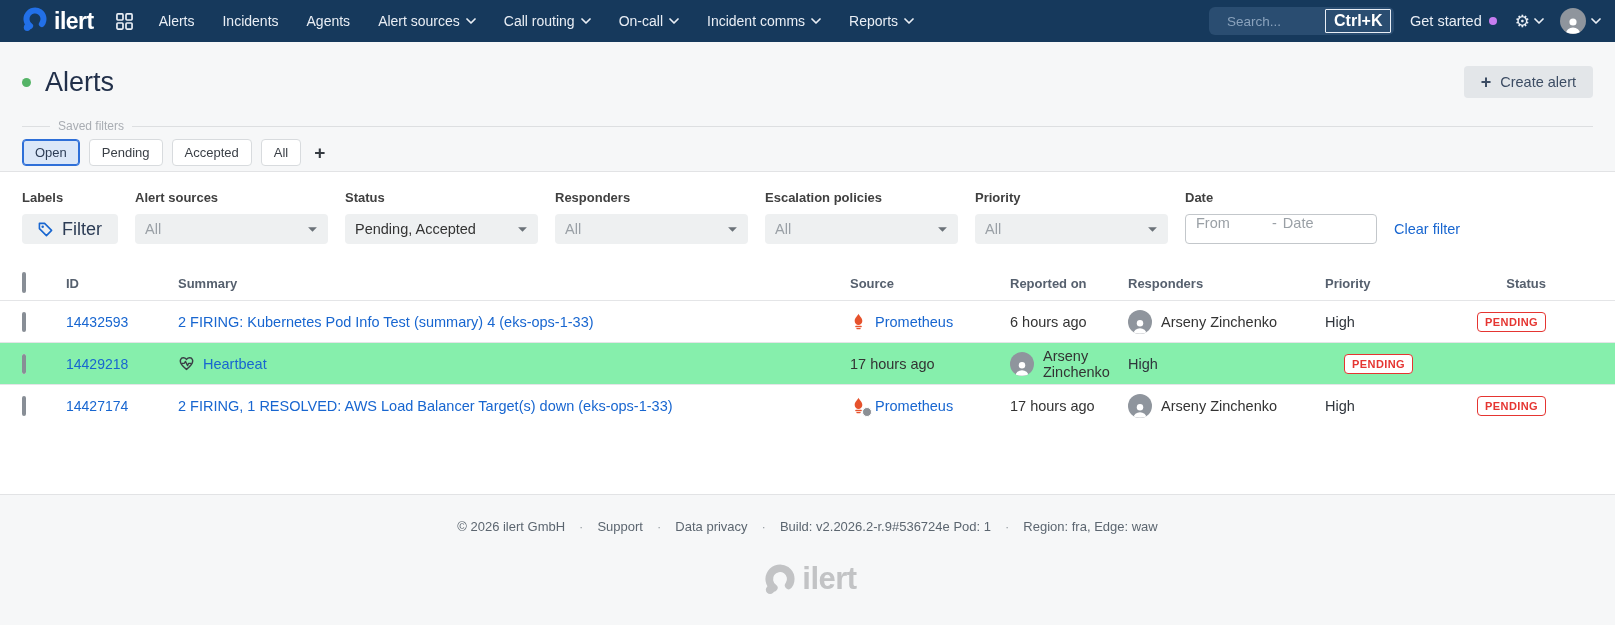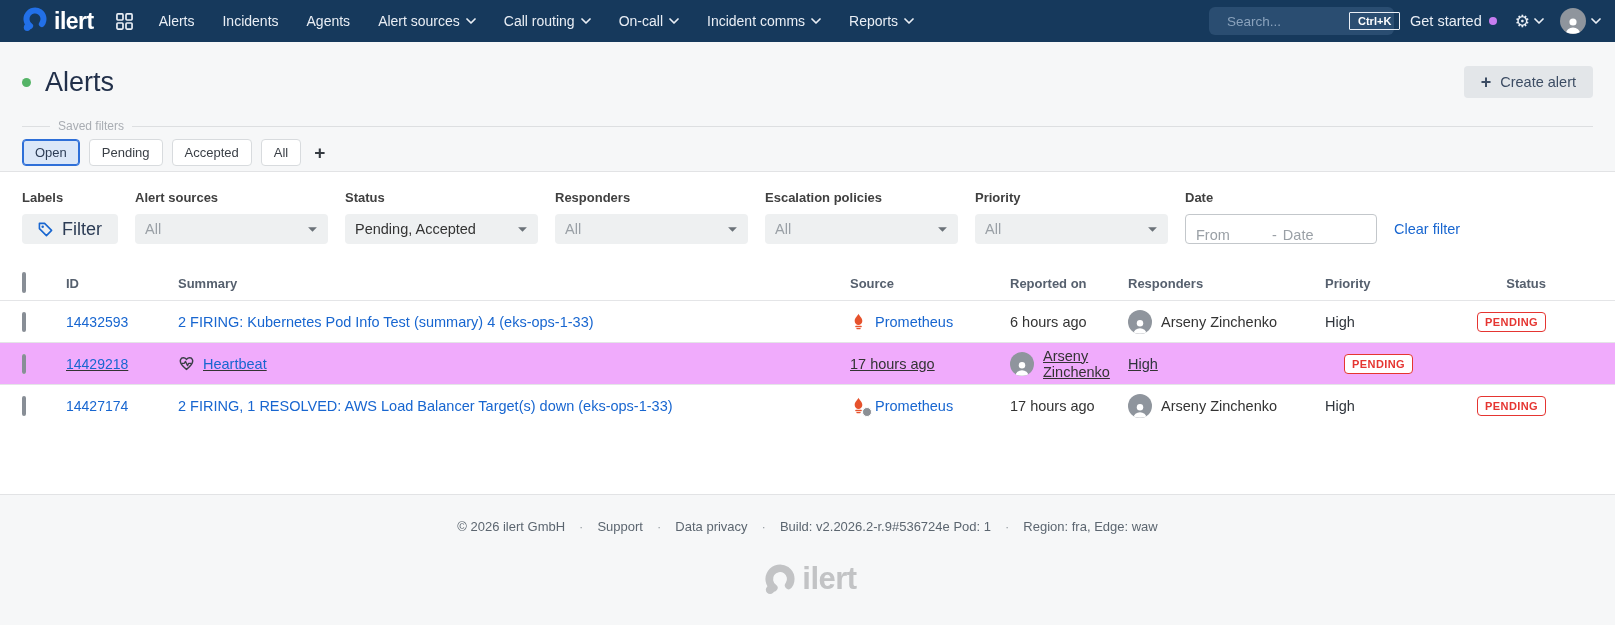--- a/index.html
+++ b/index.html
@@ -25,22 +25,22 @@
   .searchbox {
     display:flex; align-items:center; gap:8px; background:#2a4d71; border-radius:6px;
     height:28px; width:185px; padding:0 6px 0 10px; margin-right:16px; cursor:text;
   }
   .searchbox input {
     background:transparent; border:none; outline:none; color:#cfdce9; font-size:13.5px;
     width:90px; font-family:"Liberation Sans",sans-serif;
   }
   .searchbox input::placeholder { color:#8aa2bc; }
   .kbd-pill {
-    border:1.5px solid #e9eef5; color:#fff; border-radius:1px; font-size:11px;
-    font-weight:bold; padding:2px 8px; white-space:nowrap;margin-left:24px;
+    border:1.5px solid #e9eef5; color:#fff; border-radius:1px; font-size:16px;
+    font-weight:bold; padding:2px 8px; white-space:nowrap;
   }
   .get-started { display:flex; align-items:center; gap:7px; font-size:14.5px; margin-right:18px; cursor:pointer; }
   .dot-violet { width:8px; height:8px; border-radius:50%; background:#c77df0; }
   .gear-wrap { display:flex; align-items:center; gap:4px; margin-right:16px; cursor:pointer; }
   .gear-glyph { font-size:17px; color:#e9eef5; line-height:1; }
   .avatar-wrap { display:flex; align-items:center; gap:5px; cursor:pointer; }
   .avatar { width:26px; height:26px; border-radius:50%; background:#8f959d; display:flex; align-items:flex-end; justify-content:center; overflow:hidden; }
   
   .page-head { background:#f6f7f8; border-bottom:1px solid #e2e3e5; padding:24px 22px 0 22px; height:130px; }
   .title-row { display:flex; align-items:center; }
@@ -75,36 +75,36 @@
   }
   .fselect {
     width:193px; height:30px; background:#eef0f1; border-radius:4px; display:flex;
     align-items:center; padding:0 10px; font-size:14.5px; cursor:pointer;
   }
   .fselect .val { flex:1; white-space:nowrap; overflow:hidden; }
   .fselect .placeholder { color:#9aa0a6; }
   .fselect .chev { color:#6b7278; }
   .date-input {
     width:192px; height:30px; background:#fff; border:1px solid #c3c7cb; border-radius:4px;
-    display:flex; align-items:flex-end; padding:0 10px; font-size:14.5px; gap:6px; cursor:text;
+    display:flex; align-items:flex-start; padding:0 10px; font-size:14.5px; gap:6px; cursor:text;
   }
   .date-input .ph { color:#9aa0a6; }
   .date-input .ph-from { width:70px; }
   .clear-link { font-size:14.5px; color:#1866d0; cursor:pointer; text-decoration:none; padding-bottom:7px; }
   
   .alert-table { width:100%; }
   .trow {
     display:grid; grid-template-columns:44px 112px 1fr 160px 118px 197px 135px 133px;
     align-items:center; padding:0 22px;
   }
   .thead { height:34px; }
   .thead .th { font-size:13px; font-weight:bold; color:#56606e; }
   .th-status { text-align:right; padding-right:47px; }
   .tbody-row { height:42px; border-top:1px solid #e4e5e7; font-size:14.5px; }
-  .tbody-row.alt { background:#f0abfc;text-decoration:underline; }
+  .tbody-row.alt { background:#86efac; }
   .tbody-row:last-child { border-bottom:0; }
   .cbx { width:16px; height:16px; border:2px solid #888e96; border-radius:4px; background:#fff; cursor:pointer; }
   .id-link, .summary-link, .source-link { color:#1866d0; text-decoration:none; cursor:pointer; }
   .id-cell { font-size:14px; }
   .source-cell { display:flex; align-items:center; gap:8px; }
   .src-icon { position:relative; width:17px; height:17px; flex:0 0 auto; }
   .sub-badge {
     position:absolute; right:-5px; bottom:-3px; width:10px; height:10px; border-radius:50%;
     background:#8b8f94; border:1.5px solid #fff;
   }

